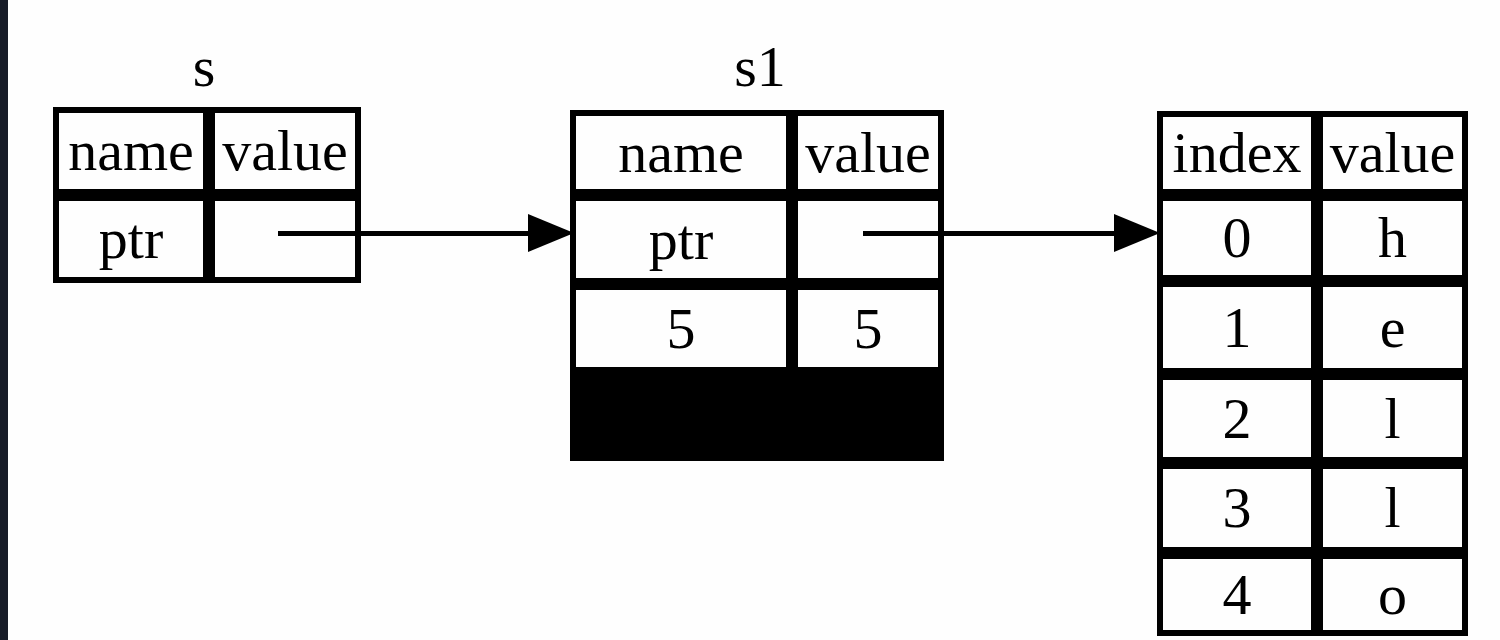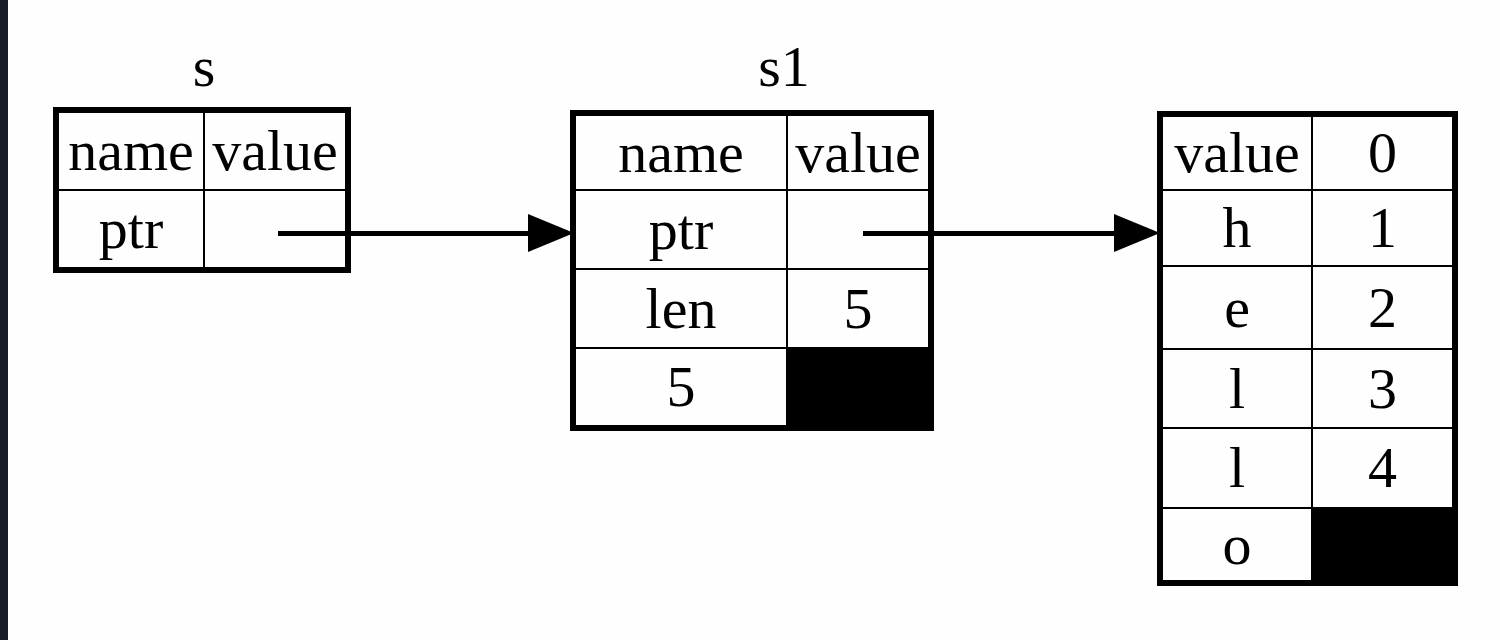--- a/index.html
+++ b/index.html
@@ -26,21 +26,21 @@
     width: 8px;
     height: 640px;
     background: #171c28;
   }
   
   .gridtable {
     position: absolute;
     display: grid;
     background: #000000;
     padding: 6px;
-    gap: 2px;
+    gap: 12px;
     box-sizing: border-box;
   }
   .cell {
     background: #fefefe;
     display: flex;
     align-items: center;
     justify-content: center;
     font-size: 58px;
     line-height: 1;
     white-space: nowrap;
@@ -63,21 +63,21 @@
     top: 34px;
     width: 302px;
   }
   .s1-table {
     left: 570px;
     top: 110px;
     grid-template-columns: 210px 140px;
     grid-template-rows: 73px 77px 77px 76px;
   }
   .title-s1 {
-    left: 600px;
+    left: 576px;
     top: 34px;
     width: 368px;
   }
   .heap-table {
     left: 1157px;
     top: 111px;
     grid-template-columns: 148px 139px;
     grid-template-rows: 72px 74px 81px 77px 78px 71px;
   }
   .arrow-line {
@@ -116,26 +116,26 @@
     <div class="cell"></div>
   </div>
 
   <div class="tbl-title title-s1">s1</div>
 
   <div class="gridtable s1-table">
     <div class="cell">name</div>
     <div class="cell">value</div>
     <div class="cell">ptr</div>
     <div class="cell"></div>
-    <div class="cell">len</div>
     <div class="cell">5</div>
     <div class="cell">5</div>
   </div>
 
   <div class="gridtable heap-table">
+    <div class="cell">index</div>
     <div class="cell">value</div>
     <div class="cell">0</div>
     <div class="cell">h</div>
     <div class="cell">1</div>
     <div class="cell">e</div>
     <div class="cell">2</div>
     <div class="cell">l</div>
     <div class="cell">3</div>
     <div class="cell">l</div>
     <div class="cell">4</div>

